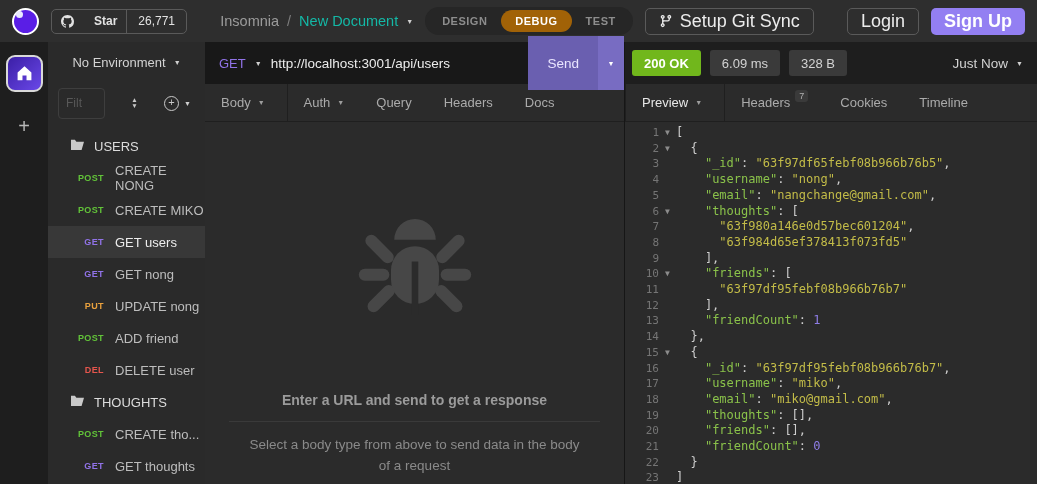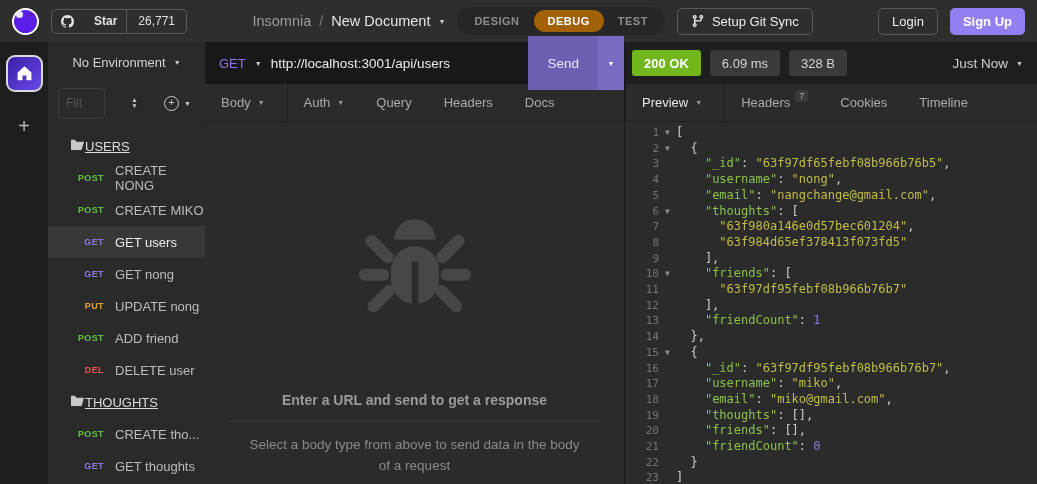--- a/index.html
+++ b/index.html
@@ -13,28 +13,28 @@
   .logo { width:27px; height:27px; border-radius:50%; background:#5a1ee6;
           border:2.5px solid #ffffff; position:relative; flex-shrink:0; }
   .logo::after { content:""; position:absolute; top:1px; left:2px; width:7px; height:7px;
                  border-radius:50%; background:#e9e9ff; }
   .gh-star { display:flex; align-items:center; height:25px; border:1px solid #5a5a5a;
              border-radius:5px; font-size:12px; color:#e2e2e2; }
   .gh-star-left { display:flex; gap:20px; padding:0 9px; align-items:center; height:100%;
                   border-right:1px solid #5a5a5a; font-weight:bold; }
   .gh-star-count { padding:0 11px; }
   .breadcrumb { margin-left:auto; display:flex; gap:8px; font-size:14.5px; align-items:center; }
-  .bc-app { color:#9b9b9b; } .bc-sep { color:#7d7d7d; } .bc-doc { color:#e5e5e5; }
+  .bc-app { color:#9b9b9b; } .bc-sep { color:#7d7d7d; } .bc-doc { color:#14b8a6; }
   .caret { font-size:7px; color:#cfcfcf; }
   .mode-tabs { display:flex; background:#262626; border-radius:14px; padding:3px; }
   .mode-tab { font-size:11px; font-weight:bold; color:#8d8d8d; padding:5px 14px;
               border-radius:12px; letter-spacing:.5px; }
   .mode-tab.active { background:#a16207; color:#fff; }
   .btn { border:1px solid #5a5a5a; border-radius:5px; height:27px; padding:0 13px;
-         font-size:13px; color:#ececec; background:transparent; display:flex;
+         font-size:18px; color:#ececec; background:transparent; display:flex;
          align-items:center; gap:7px; font-family:inherit; }
   .git-sync { margin-right:auto; }
   .signup { background:var(--signup); border:none; font-weight:bold; color:#fff; }
 
   
   .rail { position:absolute; top:42px; left:0; width:48px; bottom:0; background:#1e1e1e;
           display:flex; flex-direction:column; align-items:center; padding-top:13px; gap:24px; }
   .home-btn { width:37px; height:37px; border-radius:9px; border:2px solid #d9d9d9;
               background:linear-gradient(135deg,#3b1fa6,#6a48e8);
               display:flex; align-items:center; justify-content:center; }
@@ -51,21 +51,21 @@
                   font-family:inherit; }
   .filter-input::placeholder { color:#585858; }
   .sort-icon { color:#c9c9c9; display:flex; flex-direction:column; font-size:6.5px;
                line-height:6px; text-align:center; }
   .add-group { display:flex; align-items:center; gap:5px; color:#c9c9c9; }
   .plus-circle { width:15px; height:15px; border-radius:50%; border:1.3px solid #c9c9c9;
                  display:flex; align-items:center; justify-content:center; font-size:11px;
                  line-height:1; padding-bottom:1px; }
   .sd-list { padding-top:6px; }
   .sd-row { height:32px; display:flex; align-items:center; font-size:13px; color:#bdbdbd; }
-  .sd-row.folder { padding-left:22px; color:#dcdcdc;text-decoration:underline; }
+  .sd-row.folder { padding-left:22px; gap:9px; color:#dcdcdc; }
   .sd-row.req { padding-left:28px; }
   .sd-row.selected { background:#383838; color:#ededed; }
   .method { width:28px; text-align:right; font-size:9px; font-weight:bold;
             letter-spacing:.4px; margin-right:11px; flex-shrink:0; }
   .m-GET { color:var(--method-get); } .m-POST { color:var(--method-post); }
   .m-PUT { color:var(--method-put); } .m-DEL { color:var(--method-del); }
 
   
   .request-pane { position:absolute; top:42px; left:205px; width:420px; bottom:0;
                   background:#2b2b2b; border-right:1px solid #161616; }

